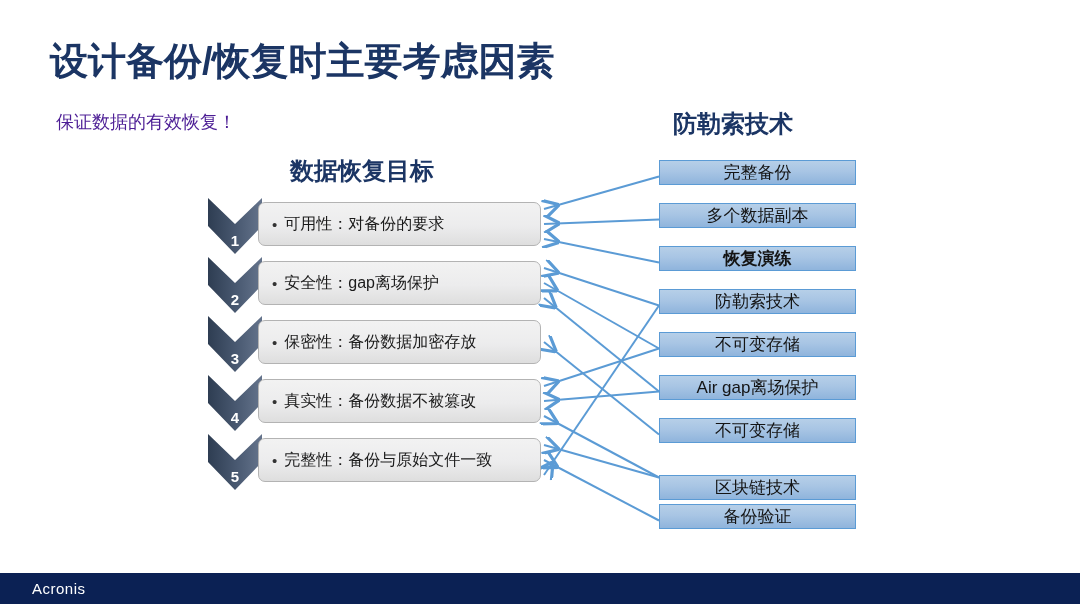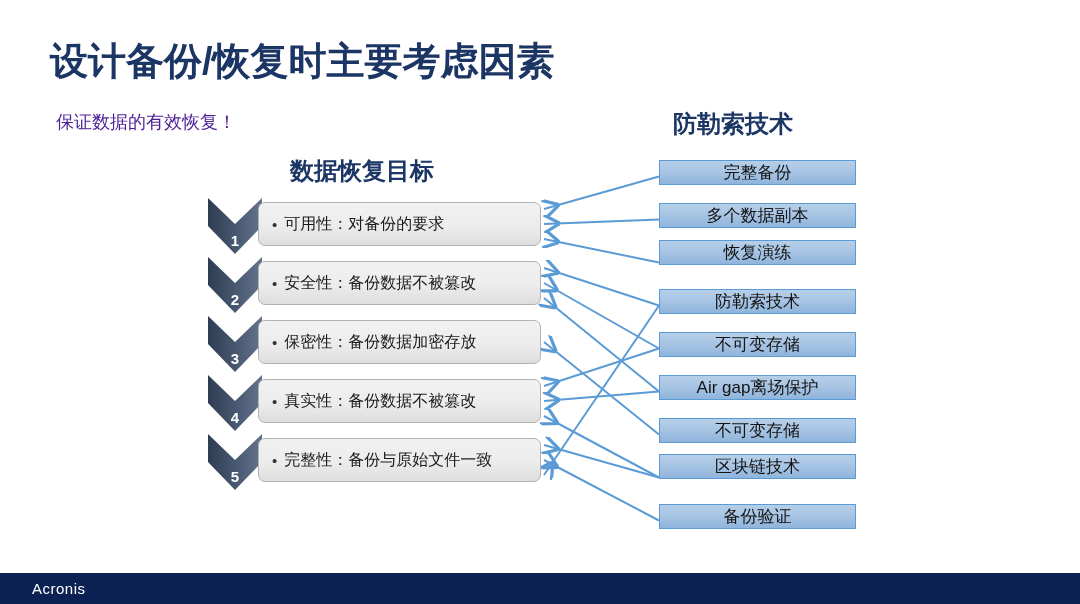--- a/index.html
+++ b/index.html
@@ -224,21 +224,21 @@
             <stop offset="55%" stop-color="#4a5a72"></stop>
             <stop offset="100%" stop-color="#65748c"></stop>
           </linearGradient>
         </defs>
         <path d="M0,0 L27,26 L54,0 L54,28 L27,56 L0,28 Z" fill="url(#cg2)"></path>
       </svg>
     </div>
     <div class="chev-num">2</div>
     <div class="goal-box">
       <span class="goal-bullet">•</span>
-      <span class="goal-text">安全性：备份数据不被篡改</span>
+      <span class="goal-text">安全性：gap离场保护</span>
     </div>
   </div>
 
   <div class="goal-row" style="top:118px;">
     <div class="chev">
       <svg width="54" height="72" viewBox="0 0 54 72" xmlns="http://www.w3.org/2000/svg">
         <defs>
           <linearGradient id="cg3" x1="0" y1="0" x2="1" y2="0">
             <stop offset="0%" stop-color="#2e3d52"></stop>
             <stop offset="55%" stop-color="#4a5a72"></stop>
@@ -297,36 +297,36 @@
 
 </div>
 
 <div id="reqs-list">
   <div class="req-box" style="top:0px;">
     <span class="req-text">完整备份</span>
     </div>
   <div class="req-box" style="top:43px;">
     <span class="req-text">多个数据副本</span>
     </div>
-  <div class="req-box" style="top:80px;">
+  <div class="req-box" style="top:86px;font-weight:bold;">
     <span class="req-text">恢复演练</span>
     </div>
   <div class="req-box" style="top:129px;">
     <span class="req-text">防勒索技术</span>
     </div>
   <div class="req-box" style="top:172px;">
     <span class="req-text">不可变存储</span>
     </div>
   <div class="req-box" style="top:215px;">
     <span class="req-text">Air gap离场保护</span>
     </div>
   <div class="req-box" style="top:258px;">
     <span class="req-text">不可变存储</span>
     </div>
-  <div class="req-box" style="top:294px;">
+  <div class="req-box" style="top:315px;">
     <span class="req-text">区块链技术</span>
     </div>
   <div class="req-box" style="top:344px;text-align:right;">
     <span class="req-text">备份验证</span>
     </div>
 </div>
 
 <div id="footer-bar"></div>
 <div id="footer-logo">Acronis</div>
 

